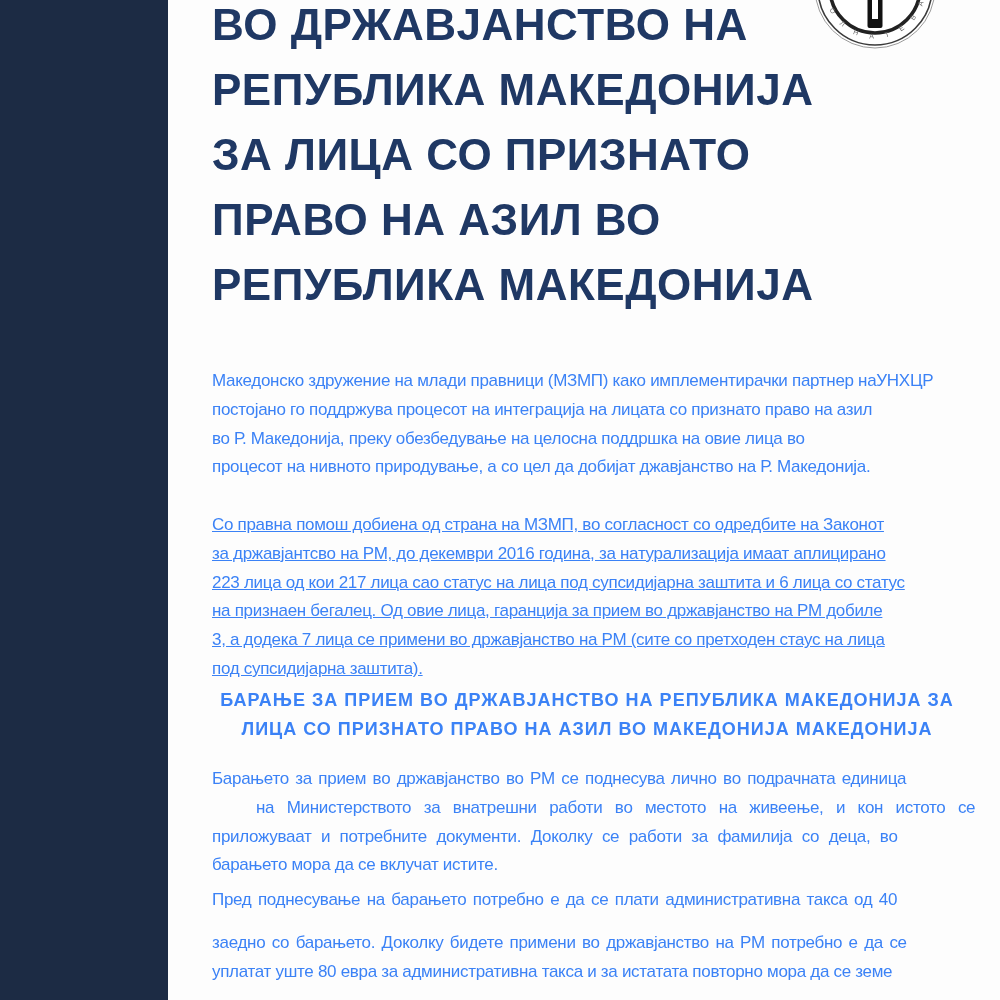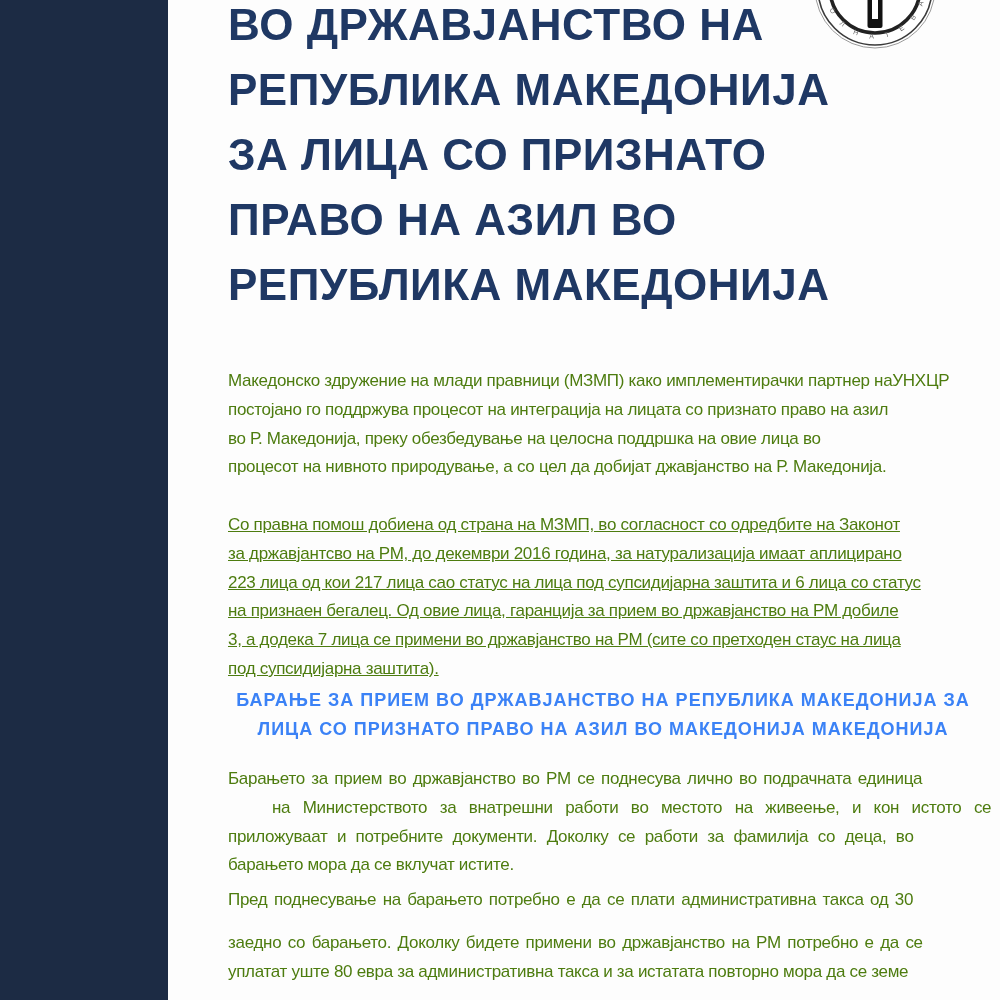--- a/index.html
+++ b/index.html
@@ -1,25 +1,25 @@
 <!DOCTYPE html>
 <html><head>
 <meta charset="utf-8">
 <style>
   html,body{margin:0;padding:0;background:#e9e9e9;}
   .page{
     position:relative;width:1000px;height:1000px;overflow:hidden;
     background:#fdfdfd;font-family:"Liberation Sans",sans-serif;
   }
   .side-band{position:absolute;left:0;top:0;width:168px;height:1000px;background:#1c2b44;}
-  .content{position:absolute;left:228px;top:0;width:750px;height:876px;}
+  .content{position:absolute;left:212px;top:0;width:750px;height:876px;}
   .doc-title{position:absolute;left:0;top:-8px;color:#1f3864;font-weight:700;
     font-size:44px;line-height:65px;letter-spacing:.5px;white-space:nowrap;}
   .doc-title .tl{height:65px;}
-  .para{position:absolute;left:0;width:750px;color:#4d7c0f;font-size:17px;
+  .para{position:absolute;left:0;width:750px;color:#3b82f6;font-size:17px;
     line-height:28.8px;letter-spacing:-0.3px;}
   .para .ln{white-space:nowrap;height:28.8px;}
   .para .ln.sp1{word-spacing:2px;margin-top:14px;}
   .para .ln.sp2{word-spacing:5px;}
   .para .ln.sp3{word-spacing:8px;margin-left:44px;}
   .section-heading{position:absolute;left:0;top:686px;width:750px;text-align:center;
     color:#3b82f6;font-weight:700;font-size:18px;line-height:29px;letter-spacing:1px;}
   #p1{top:367px;}
   #p2{top:511px;text-decoration:underline;}
   #p3{top:751px;}
@@ -78,20 +78,20 @@
     </div>
 
     <div class="para" id="p3">
       <div class="ln sp1">Барањето за прием во државјанство во РМ се поднесува лично во подрачната единица</div>
       <div class="ln sp3">на Министерството за внатрешни работи во местото на живеење, и кон истото се</div>
       <div class="ln sp2">приложуваат и потребните документи. Доколку се работи за фамилија со деца, во</div>
       <div class="ln">барањето мора да се вклучат истите.</div>
     </div>
 
     <div class="para" id="p4">
-      <div class="ln sp1">Пред поднесување на барањето потребно е да се плати административна такса од 30</div>
+      <div class="ln sp1">Пред поднесување на барањето потребно е да се плати административна такса од 40</div>
       <div class="ln sp1">заедно со барањето. Доколку бидете примени во државјанство на РМ потребно е да се</div>
       <div class="ln">уплатат уште 80 евра за административна такса и за истатата повторно мора да се земе</div>
       <div class="ln sp1">потврда од пошта/банка за уплатата која се доставува до МВР заедно со барањето</div>
     </div>
 
   </div>
 </div>
 
 </body></html>

